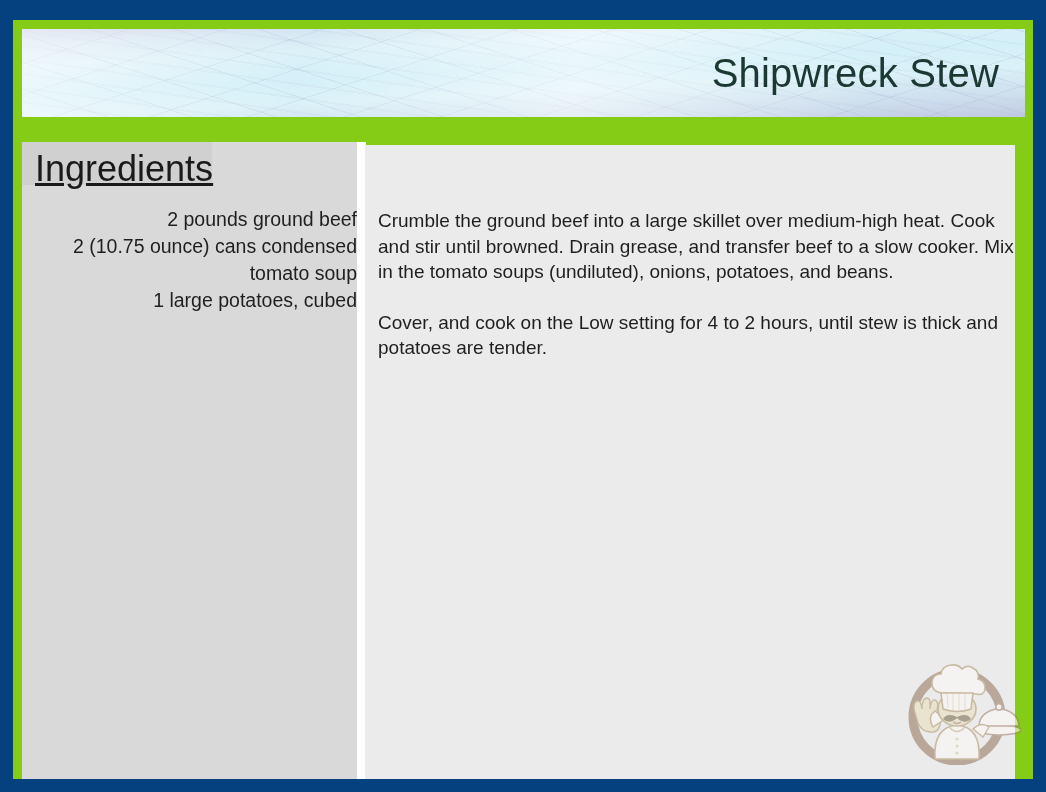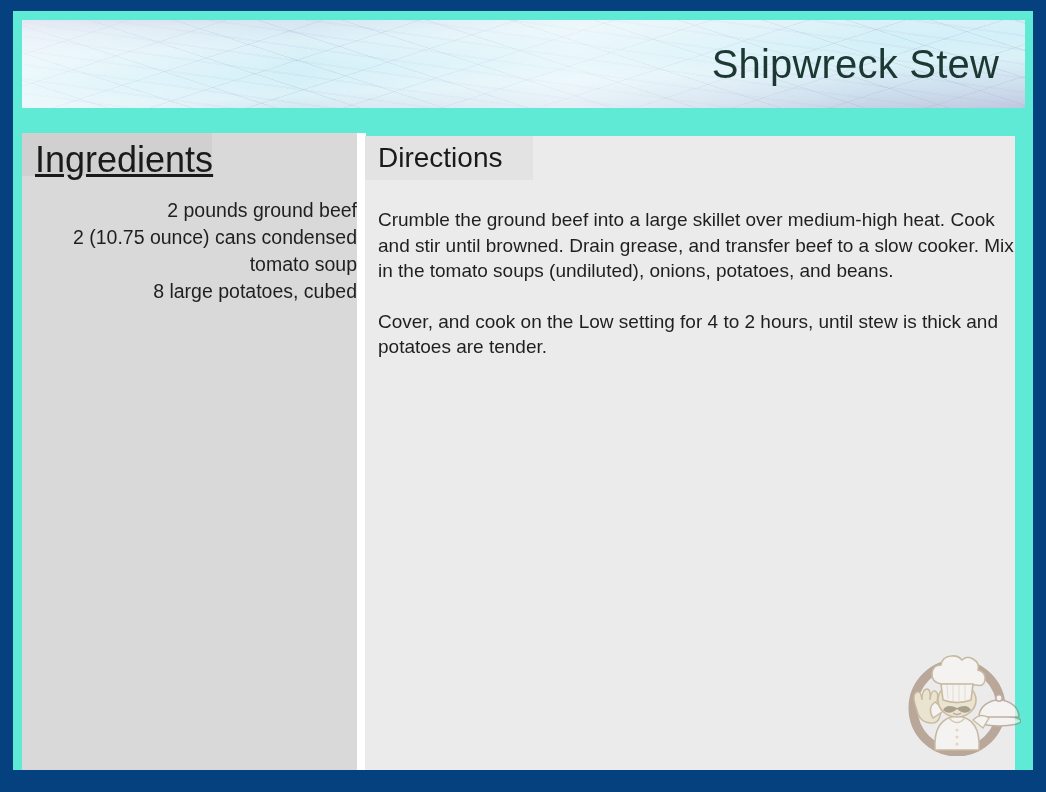--- a/index.html
+++ b/index.html
@@ -18,24 +18,24 @@
   #slide {
     position: relative;
     width: 1046px;
     height: 792px;
     background: #06417f;
     box-sizing: border-box;
   }
   #slide-inner {
     position: absolute;
     left: 13px;
-    top: 11px;
+    top: 20px;
     width: 1020px;
     height: 759px;
-    background: #5eead4;
+    background: #84cc16;
     overflow: hidden;
   }
 
   
   #banner {
     position: absolute;
     left: 9px;
     top: 9px;
     width: 1003px;
     height: 88px;
@@ -145,21 +145,21 @@
   #directions-body {
     position: absolute;
     left: 365px;
     top: 188px;
     width: 650px;
     font-size: 19px;
     line-height: 25.5px;
     color: #1f1f1f;
   }
   #directions-body p {
-    margin: 8px 0 25px 0;
+    margin: 0 0 25px 0;
   }
   #directions-body p:last-child { margin-bottom: 0; }
 
   
   #column-gap {
     position: absolute;
     left: 344px;
     top: 122px;
     width: 9px;
     height: 637px;
@@ -295,28 +295,25 @@
     <div id="ingredients-panel"></div>
     <div id="column-gap"></div>
 
     <div id="ingredients-tab">
       <div id="ingredients-tab-label">Ingredients</div>
     </div>
 
     <ul id="ingredients-list">
       <li>2 pounds ground beef</li>
       <li>2 (10.75 ounce) cans  condensed tomato soup</li>
-      <li>8 large potatoes, cubed</li>
+      <li>1 large potatoes, cubed</li>
     </ul>
 
     <div id="directions-panel"></div>
 
-    <div id="directions-tab">
-      <div id="directions-tab-label">Directions</div>
-    </div>
 
     <div id="directions-body">
       <p>Crumble the ground beef into a large skillet over medium-high heat. Cook and stir until browned. Drain grease, and transfer beef to a slow cooker. Mix in the tomato soups (undiluted), onions, potatoes, and beans.</p>
       <p>Cover, and cook on the Low setting for 4 to 2 hours, until stew is thick and potatoes are tender.</p>
     </div>
 
     <svg id="chef-logo" viewBox="0 0 122 118" xmlns="http://www.w3.org/2000/svg">
 
       <circle cx="58" cy="70" r="44" fill="none" stroke="#8c6a52" stroke-width="9"></circle>
 

